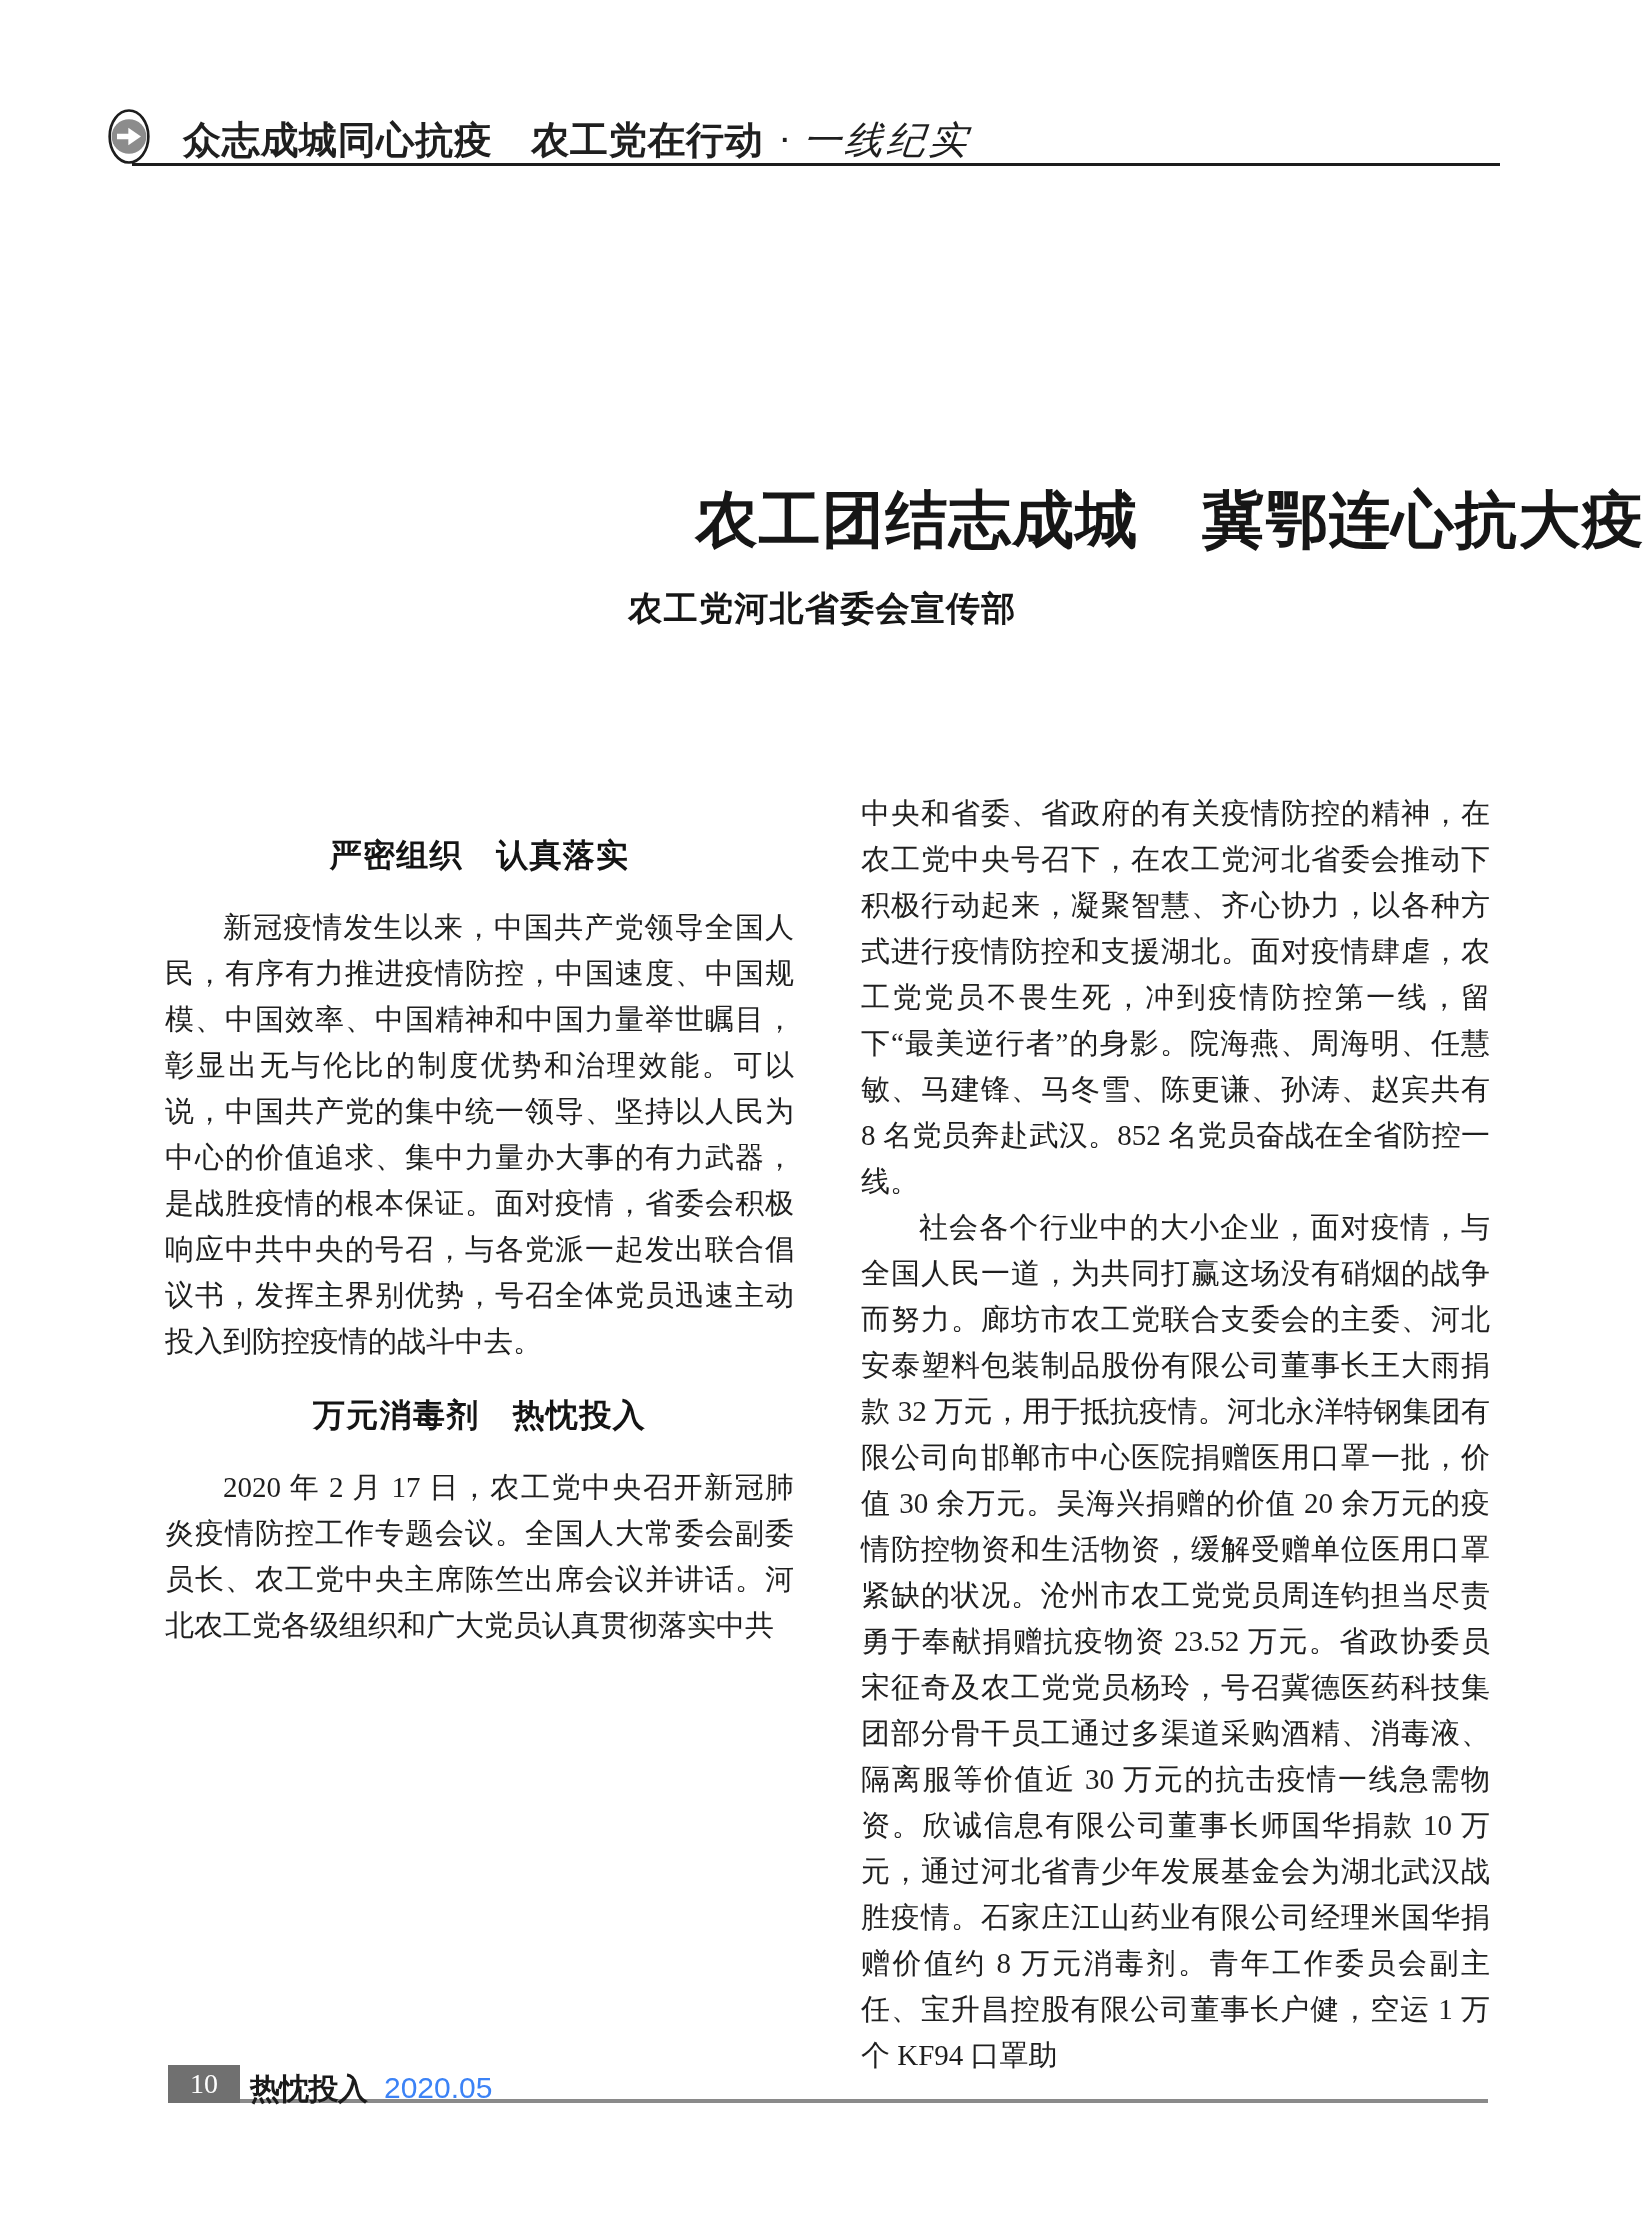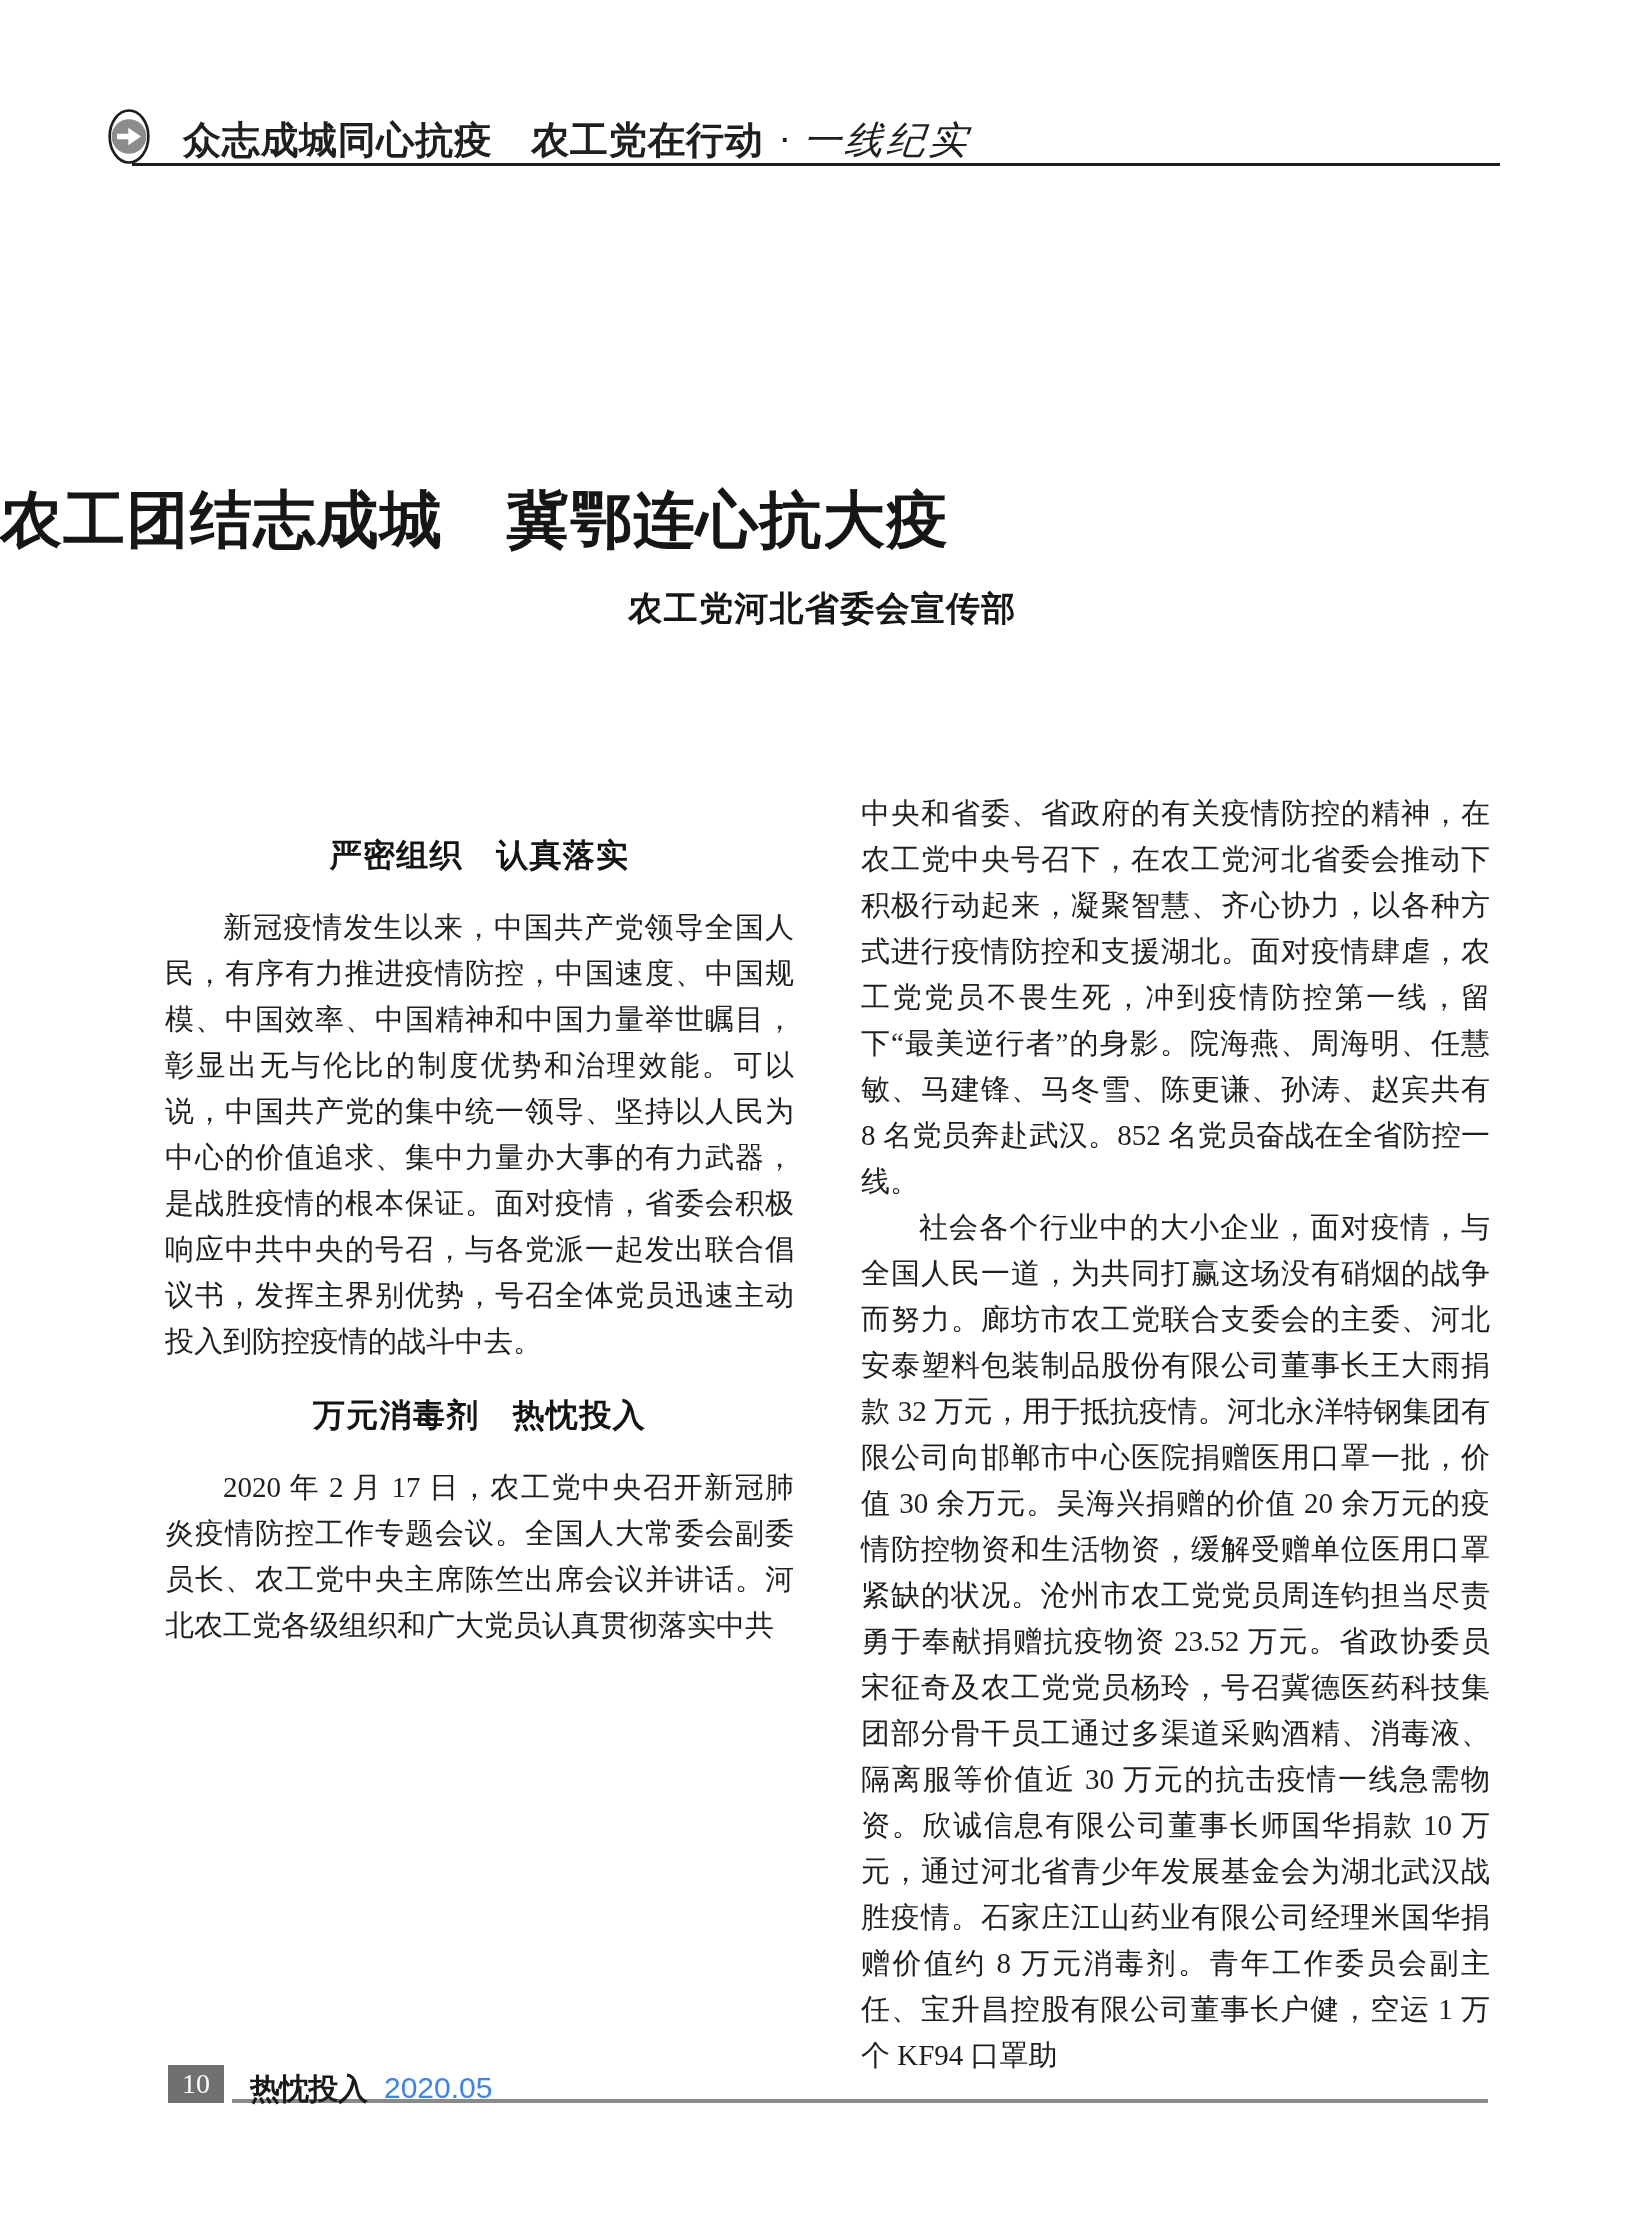--- a/index.html
+++ b/index.html
@@ -50,21 +50,21 @@
     font-size: 38px;
     letter-spacing: 4px;
     transform: skewX(-6deg);
   }
 
   
   .article-title {
     position: absolute;
     left: 0; top: 478px;
     width: 100%;
-    text-align: left;
+    text-align: right;
     font-family: "Liberation Sans", sans-serif;
     font-weight: 900;
     font-size: 62px;
     letter-spacing: 1.3px;
     white-space: pre;
     color: #161616;
   }
   .article-byline {
     position: absolute;
     left: 0; top: 586px;
@@ -111,21 +111,21 @@
   
   .footer-rule {
     position: absolute;
     left: 232px; top: 2099px;
     width: 1256px; height: 4px;
     background: #8a8a8a;
   }
   .footer-box {
     position: absolute;
     left: 168px; top: 2065px;
-    width: 56px; height: 38px;
+    width: 72px; height: 38px;
     background: #707070;
     color: #ffffff;
     display: flex;
     align-items: center;
     justify-content: center;
     font-family: "Liberation Serif", serif;
     font-size: 28px;
   }
   .footer-journal {
     position: absolute;

